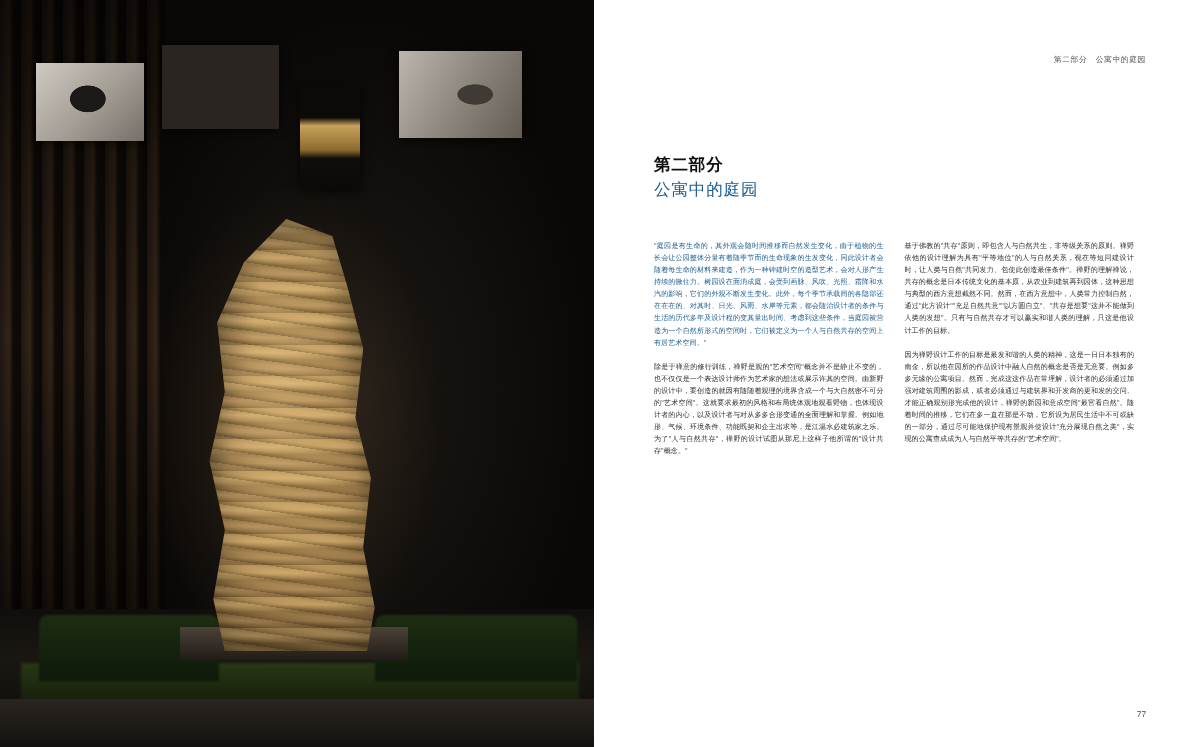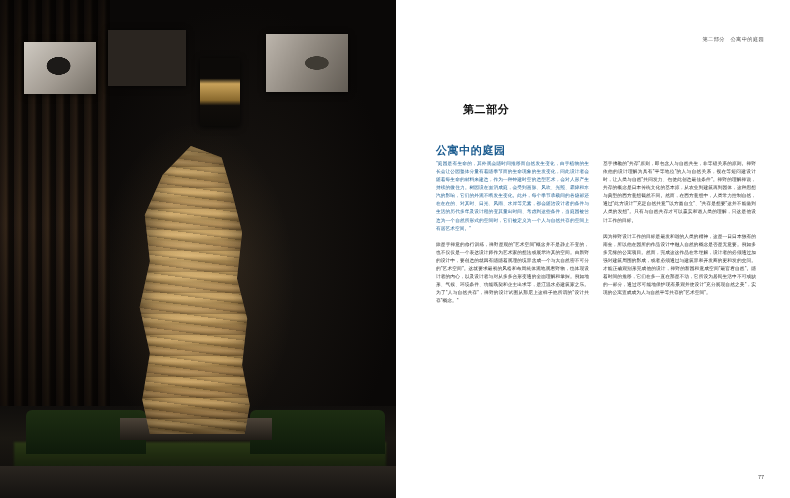--- a/index.html
+++ b/index.html
@@ -211,31 +211,29 @@
     letter-spacing: 0.4px;
   }
   .part-label {
     position: absolute;
     left: 40px;
     top: 102px;
     font-size: 11px;
     font-weight: bold;
     color: #111;
     letter-spacing: 0.6px;
-    margin-left: 27px;
   }
   .part-title {
     position: absolute;
     left: 40px;
     top: 119px;
     font-size: 11px;
-    font-weight: bold;
+    font-weight: normal;
     color: #1a5b8f;
     letter-spacing: 0.6px;
-    margin-top: 24px;
   }
   .cols {
     position: absolute;
     left: 40px;
     top: 160px;
     width: 320px;
     display: flex;
     gap: 14px;
   }
   .col {

